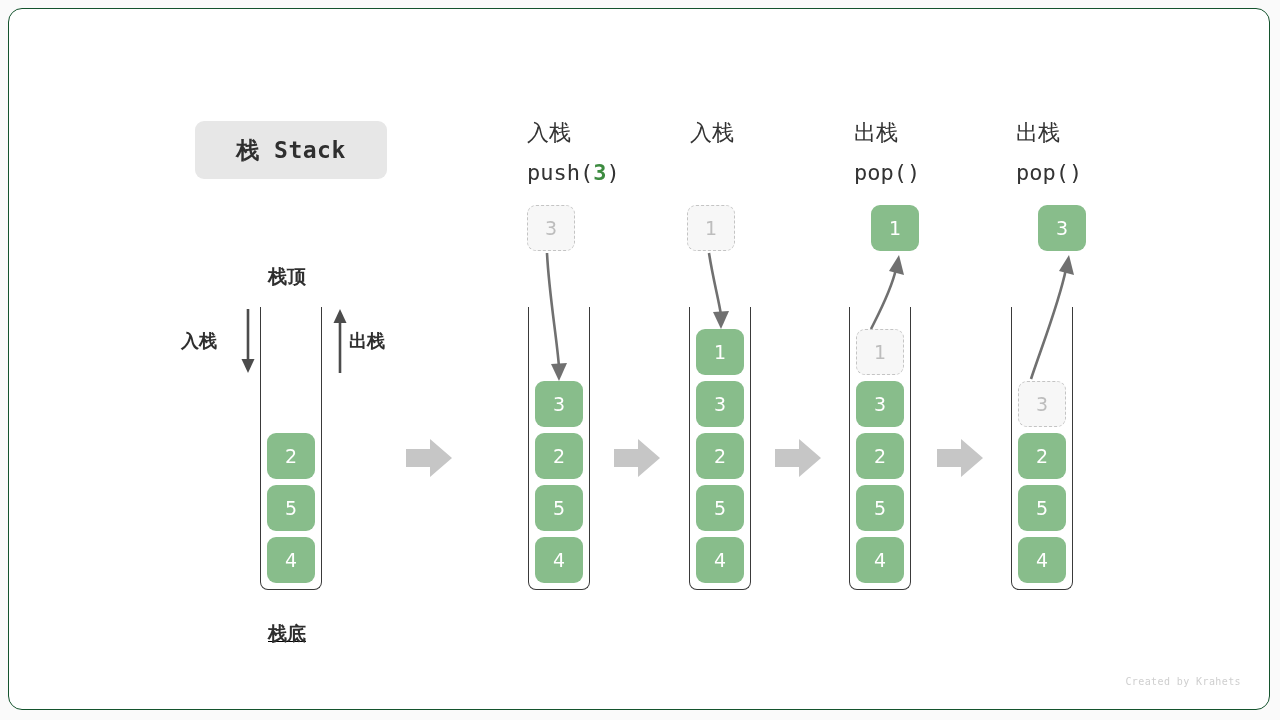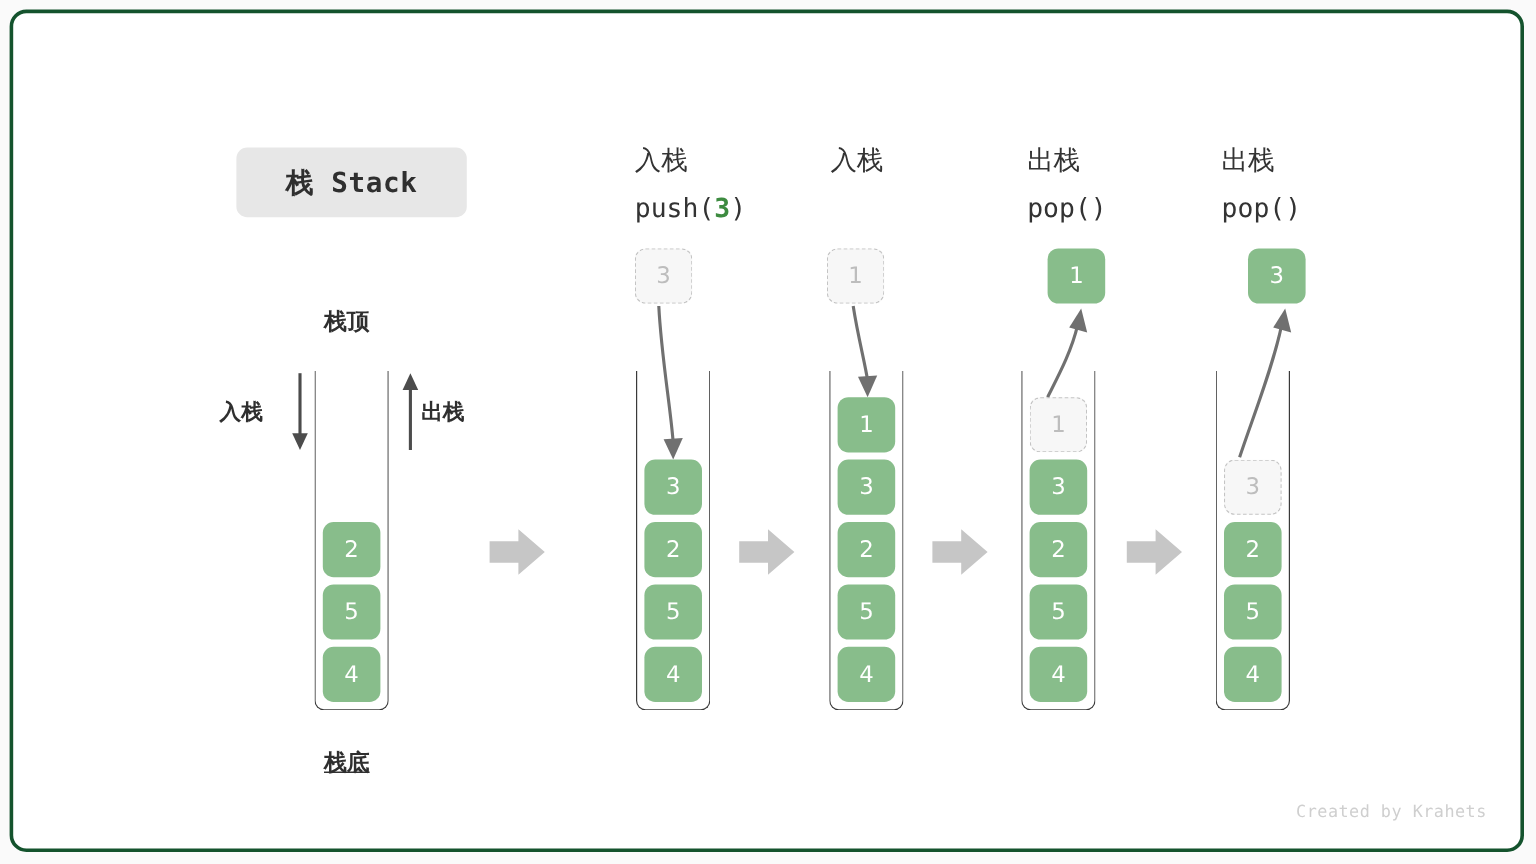--- a/index.html
+++ b/index.html
@@ -6,21 +6,21 @@
   body{
     width:1280px;height:720px;
     background:#fafafa;
     font-family:"DejaVu Sans","Liberation Sans",sans-serif;
     overflow:hidden;
   }
   #card{
     position:absolute;left:8px;top:8px;
     width:1262px;height:702px;
     background:#ffffff;
-    border:3px solid #14532d;
+    border:1px solid #14532d;
     border-radius:14px;
     box-sizing:border-box;
     overflow:hidden;
   }
   .abs{position:absolute;}
 
   
   #title-pill{
     left:186px;top:112px;width:192px;height:58px;
     background:#e7e7e7;border-radius:9px;
@@ -63,34 +63,34 @@
   }
 
   
   .side-label{font-size:18px;font-weight:bold;color:#2f2f2f;white-space:nowrap;}
   .cap-label{font-size:19px;font-weight:bold;color:#2f2f2f;white-space:nowrap;}
 
   
   #watermark{
     right:28px;bottom:22px;
     font-family:"DejaVu Sans Mono","Liberation Mono",monospace;
-    font-size:14px;color:#cfcfcf;letter-spacing:.4px;
+    font-size:10px;color:#cfcfcf;letter-spacing:.4px;
   }
   svg{overflow:visible;}
 </style>
 </head>
 <body>
 
 <div id="card">
 
   <div class="abs" id="title-pill">
     <span class="txt">栈 Stack</span>
   </div>
 
-  <div class="abs" style="left:259px;top:244px;">
+  <div class="abs" style="left:259px;top:255px;">
     <span class="cap-label">栈顶</span>
   </div>
 
   <div class="abs" style="left:172px;top:320px;">
     <span class="side-label">入栈</span>
   </div>
   <div class="abs" style="left:340px;top:320px;">
     <span class="side-label">出栈</span>
   </div>
 

